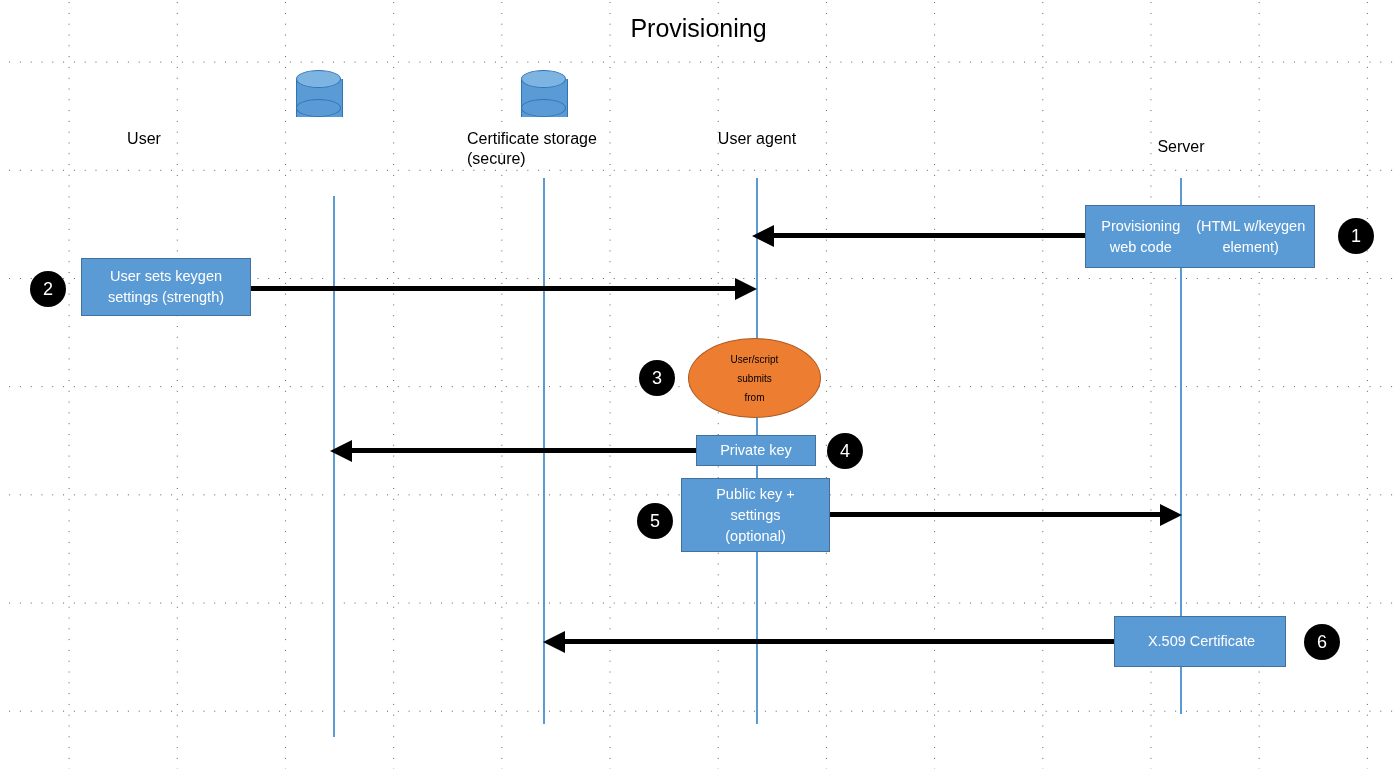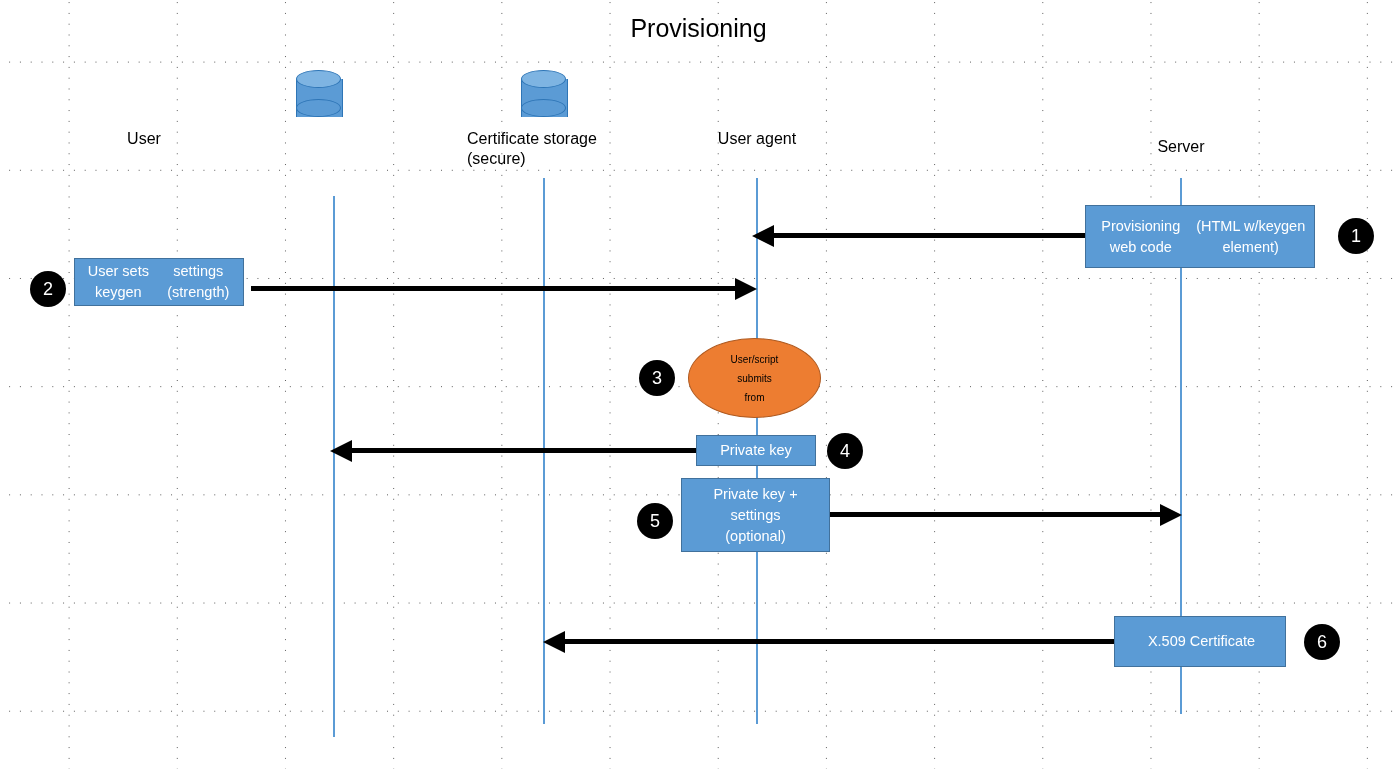--- a/index.html
+++ b/index.html
@@ -166,21 +166,21 @@
   <div class="arrow-line" style="left:772px;top:233px;width:315px;"></div>
   <div class="arrow-head left" style="left:752px;top:225px;"></div>
   <div class="msgbox" style="left:1085px;top:205px;width:230px;height:63px;">
     <div>Provisioning web code</div>
     <div>(HTML w/keygen element)</div>
   </div>
   <div class="badge" style="left:1338px;top:218px;">1</div>
 
   <div class="arrow-line" style="left:251px;top:286px;width:486px;"></div>
   <div class="arrow-head right" style="left:735px;top:278px;"></div>
-  <div class="msgbox" style="left:74px;top:258px;width:170px;height:48px;flex-direction:row;">
+  <div class="msgbox" style="left:81px;top:258px;width:170px;height:58px;flex-direction:column;">
     <div>User sets keygen</div>
     <div>settings (strength)</div>
   </div>
   <div class="badge" style="left:30px;top:271px;">2</div>
 
   <div class="ellipse" style="left:688px;top:338px;width:133px;height:80px;flex-direction:column;">
     <div>User/script</div>
     <div>submits</div>
     <div>from</div>
   </div>
@@ -189,21 +189,21 @@
   <div class="arrow-line" style="left:349px;top:448px;width:348px;"></div>
   <div class="arrow-head left" style="left:330px;top:440px;"></div>
   <div class="msgbox" style="left:696px;top:435px;width:120px;height:31px;">
     <div>Private key</div>
   </div>
   <div class="badge" style="left:827px;top:433px;">4</div>
 
   <div class="arrow-line" style="left:830px;top:512px;width:333px;"></div>
   <div class="arrow-head right" style="left:1160px;top:504px;"></div>
   <div class="msgbox" style="left:681px;top:478px;width:149px;height:74px;flex-direction:column;">
-    <div>Private key +</div>
+    <div>Public key +</div>
     <div>settings</div>
     <div>(optional)</div>
   </div>
   <div class="badge" style="left:637px;top:503px;">5</div>
 
   <div class="arrow-line" style="left:563px;top:639px;width:553px;"></div>
   <div class="arrow-head left" style="left:543px;top:631px;"></div>
   <div class="msgbox" style="left:1114px;top:616px;width:172px;height:51px;padding-left:7px;">
     <div>X.509 Certificate</div>
   </div>

